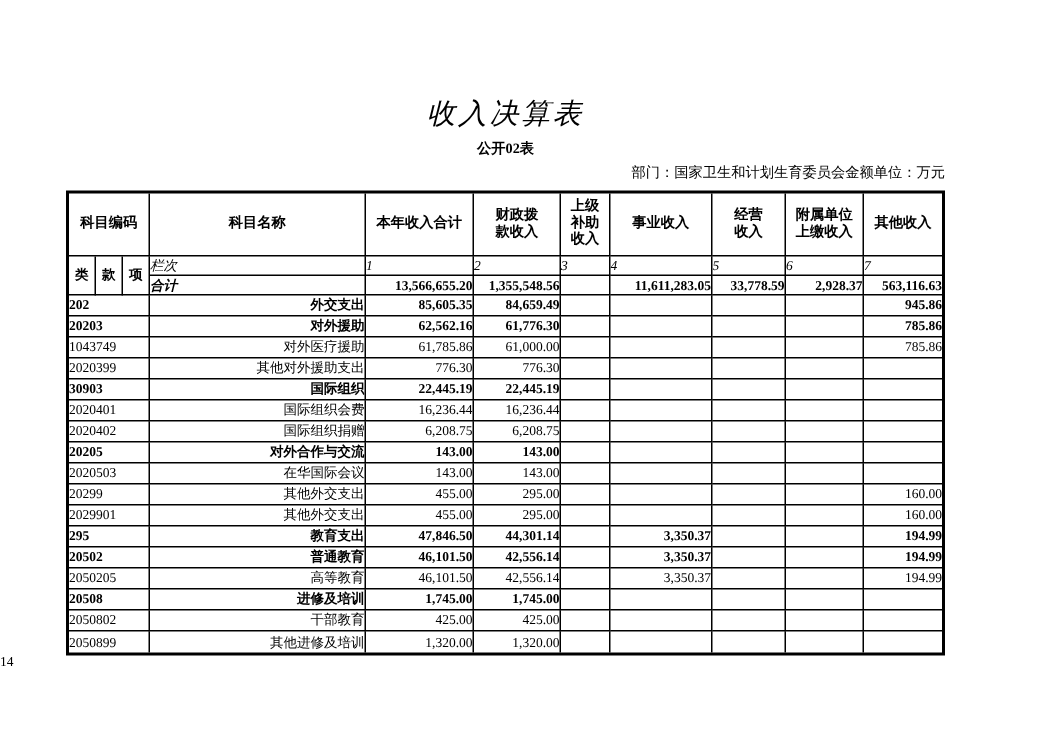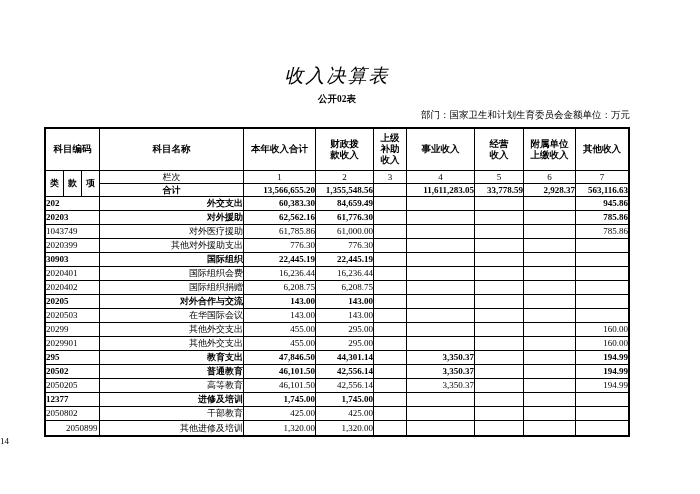--- a/index.html
+++ b/index.html
@@ -51,33 +51,33 @@
     box-sizing: border-box;
     border-right: 1px solid #000;
     border-bottom: 1px solid #000;
     overflow: hidden;
     font-size: 9px;
     line-height: 11px;
     vertical-align: middle;
     padding: 0;
   }
   table.fin tr > *:last-child { border-right: none; }
-  table.fin tbody tr:last-child td { border-bottom: none; padding-left: 20px; }
+  table.fin tbody tr:last-child td { border-bottom: none; }
   tr.header-row { height: 42px; }
   tr.header-row th {
     font-size: 9.5px;
     font-weight: bold;
     text-align: center;
     white-space: pre-line;
   }
   tr.sub-row { height: 13px; }
   tr.total-row { height: 13px; }
   tbody tr { height: 14px; margin-left: 17px; }
   td.code-sub { text-align: center; font-weight: bold; font-size: 9px; }
-  td.center { text-align: center; }
+  td.center { text-align: left; font-style: italic; }
   td.num { text-align: right; padding-right: 3px; white-space: nowrap; }
   td.code-cell { text-align: left; padding-left: 3px; white-space: nowrap; }
   td.name-cell { text-align: right; padding-left: 4px; white-space: nowrap; }
   td.name-cell.indent { padding-left: 14px; }
   tr.bold-row td { font-weight: bold; }
   .bold { font-weight: bold; }
   .page-number {
     position: absolute;
     left: 0; right: 0;
     top: 436px;
@@ -151,21 +151,21 @@
           <td class="num bold">11,611,283.05</td>
           <td class="num bold">33,778.59</td>
           <td class="num bold">2,928.37</td>
           <td class="num bold">563,116.63</td>
         </tr>
       </thead>
       <tbody>
           <tr class="bold-row">
             <td colspan="3" class="code-cell">202</td>
             <td class="name-cell">外交支出</td>
-            <td class="num">60,383.30</td>
+            <td class="num">85,605.35</td>
             <td class="num">84,659.49</td>
             <td class="num"></td>
             <td class="num"></td>
             <td class="num"></td>
             <td class="num"></td>
             <td class="num">945.86</td>
           </tr>
           <tr class="bold-row">
             <td colspan="3" class="code-cell">20203</td>
             <td class="name-cell">对外援助</td>
@@ -303,21 +303,21 @@
             <td class="name-cell indent">高等教育</td>
             <td class="num">46,101.50</td>
             <td class="num">42,556.14</td>
             <td class="num"></td>
             <td class="num">3,350.37</td>
             <td class="num"></td>
             <td class="num"></td>
             <td class="num">194.99</td>
           </tr>
           <tr class="bold-row">
-            <td colspan="3" class="code-cell">12377</td>
+            <td colspan="3" class="code-cell">20508</td>
             <td class="name-cell">进修及培训</td>
             <td class="num">1,745.00</td>
             <td class="num">1,745.00</td>
             <td class="num"></td>
             <td class="num"></td>
             <td class="num"></td>
             <td class="num"></td>
             <td class="num"></td>
           </tr>
           <tr>

